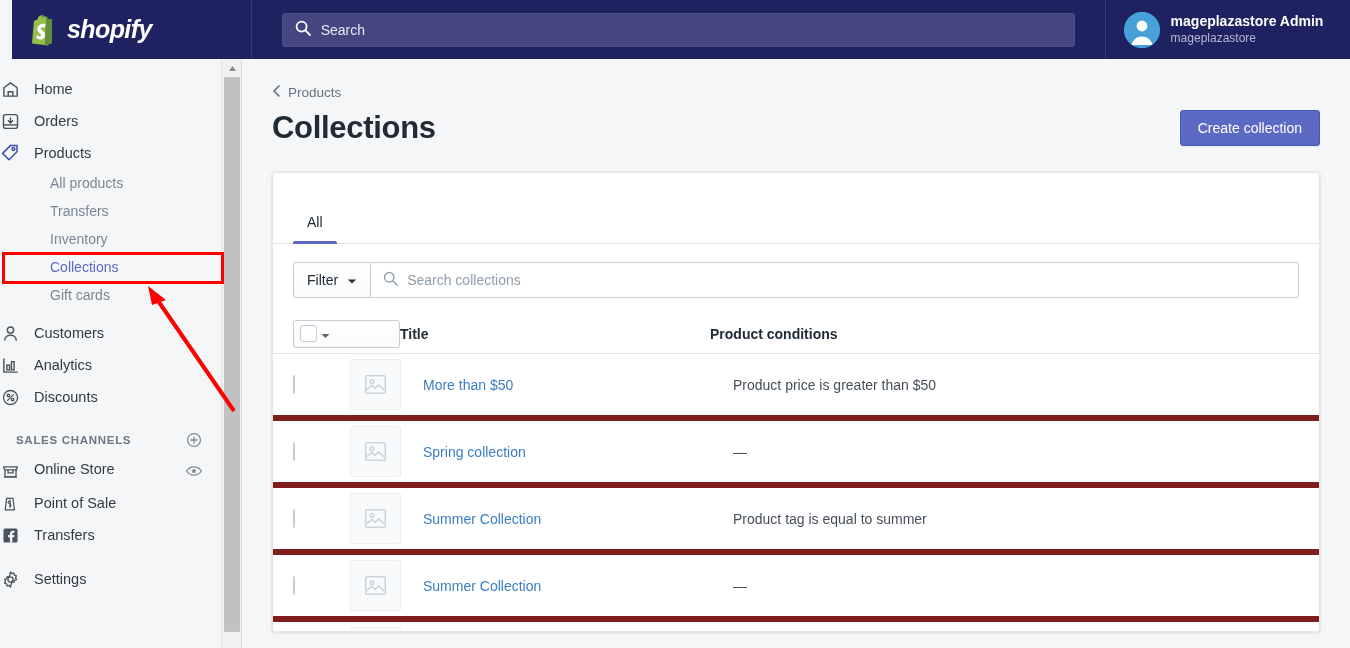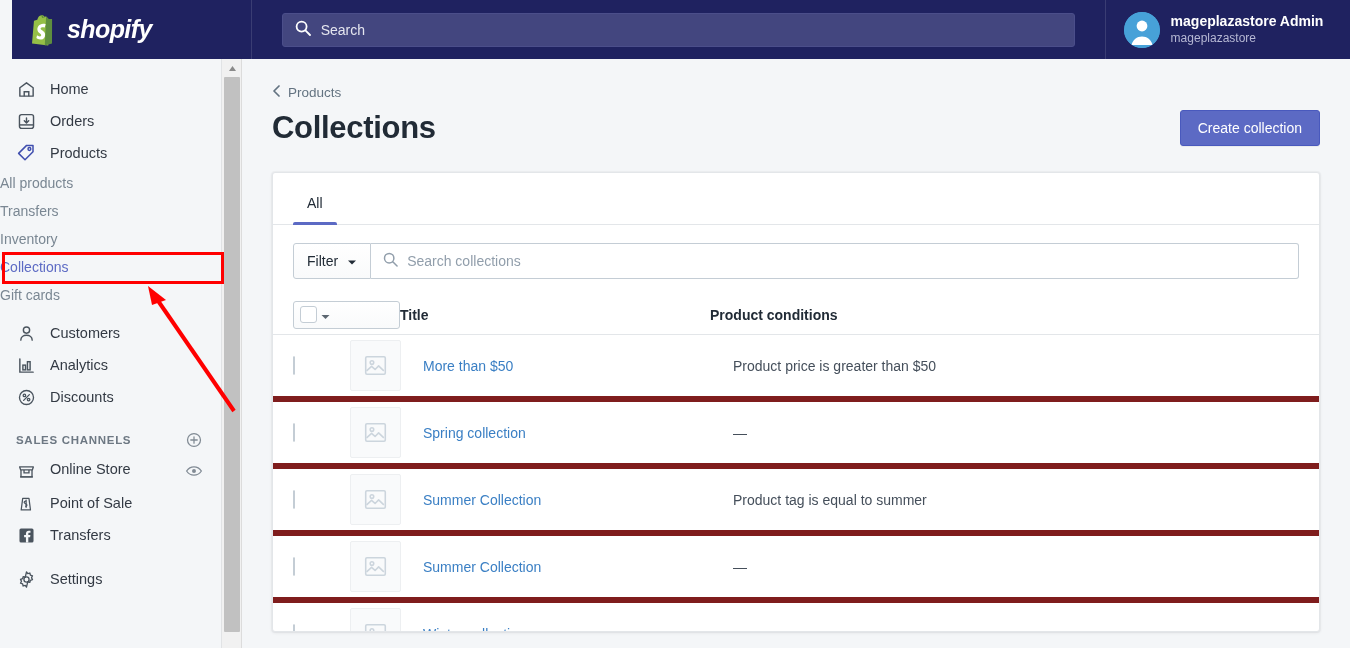--- a/index.html
+++ b/index.html
@@ -49,30 +49,30 @@
   .acct-store { color: #b6b8d4; font-size: 12px; }
 
   
   .sidebar {
     position: absolute; top: 59px; left: 0; width: 222px; height: 589px;
     background: #f4f6f8; border-right: 1px solid #e1e3e5;
     padding-top: 14px;
   }
   .nav-item {
     display: flex; align-items: center; height: 32px;
-    padding-left: 16px; gap: 14px; cursor: pointer;
+    gap: 14px; cursor: pointer;
   }
   .nav-item .ico {
     width: 20px; height: 20px; flex: 0 0 auto;
     display: flex; align-items: center; justify-content: center;
   }
   .nav-label { font-size: 14.5px; color: #333a44; }
   .sub-item {
     display: flex; align-items: center; height: 28px;
-    cursor: pointer;
+    padding-left: 50px; cursor: pointer;
   }
   .sub-label { font-size: 14px; color: #7a8793; }
   .sub-item.active .sub-label { color: #5c6ac4; }
   .nav-gap { height: 12px; }
   .section-head {
     display: flex; align-items: center; justify-content: space-between;
     padding: 0 18px 0 16px; height: 30px;
   }
   .section-title {
     font-size: 11.5px; font-weight: bold; color: #6d7883;
@@ -119,21 +119,21 @@
     cursor: pointer; box-shadow: 0 1px 0 rgba(22,29,37,.05);
   }
 
   .card {
     background: #ffffff; border: 1px solid #e3e6e9; border-radius: 3px;
     box-shadow: 0 0 0 1px rgba(63,63,68,.03), 0 1px 3px rgba(63,63,68,.1);
     height: 460px; overflow: hidden;
   }
   .tabs {
     display: flex; align-items: flex-end; height: 52px;
-    border-bottom: 1px solid #e3e6e9; padding-left: 20px;
+    border-bottom: 1px solid #e3e6e9; padding-left: 20px; margin-top: 19px;
   }
   .tab {
     font-size: 14px; color: #212b36; padding: 0 14px 13px 14px;
     cursor: pointer; position: relative;
   }
   .tab.active::after {
     content: ""; position: absolute; left: 0; right: 0; bottom: -1px;
     height: 3px; background: #5c6ac4; border-radius: 2px 2px 0 0;
   }
   .filter-row { padding: 18px 20px 16px 20px; display: flex; }

